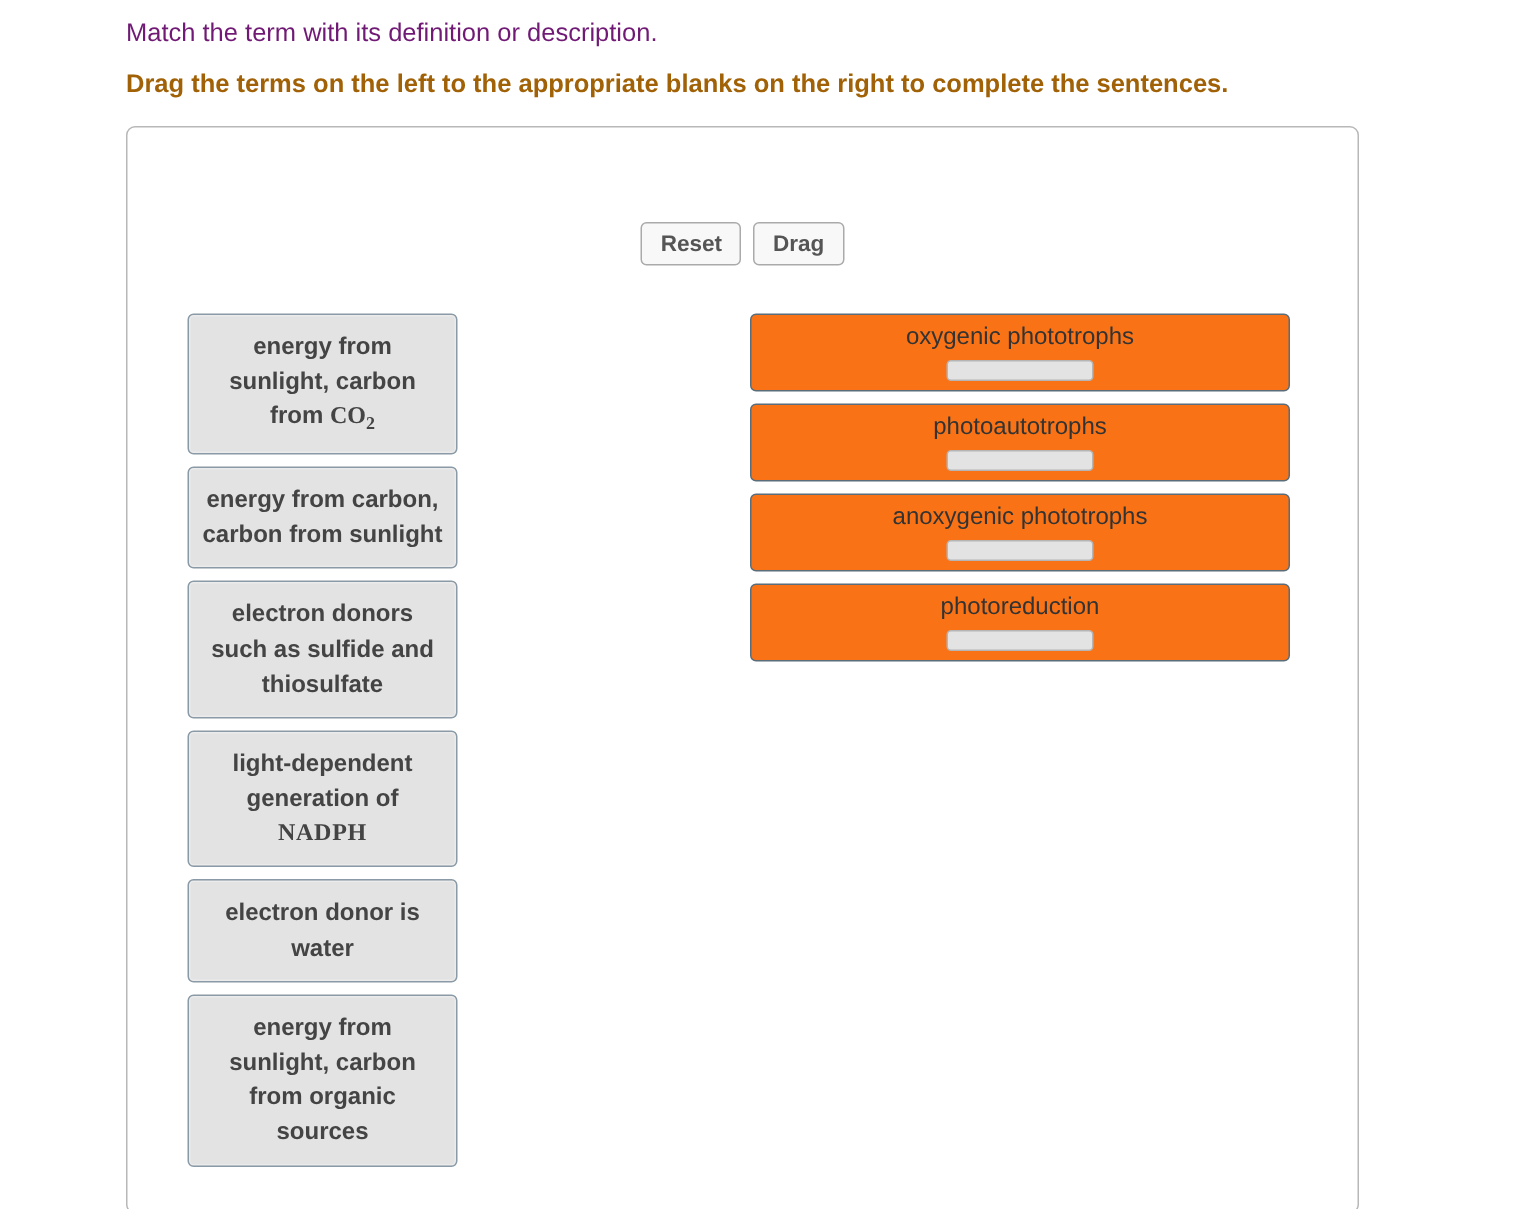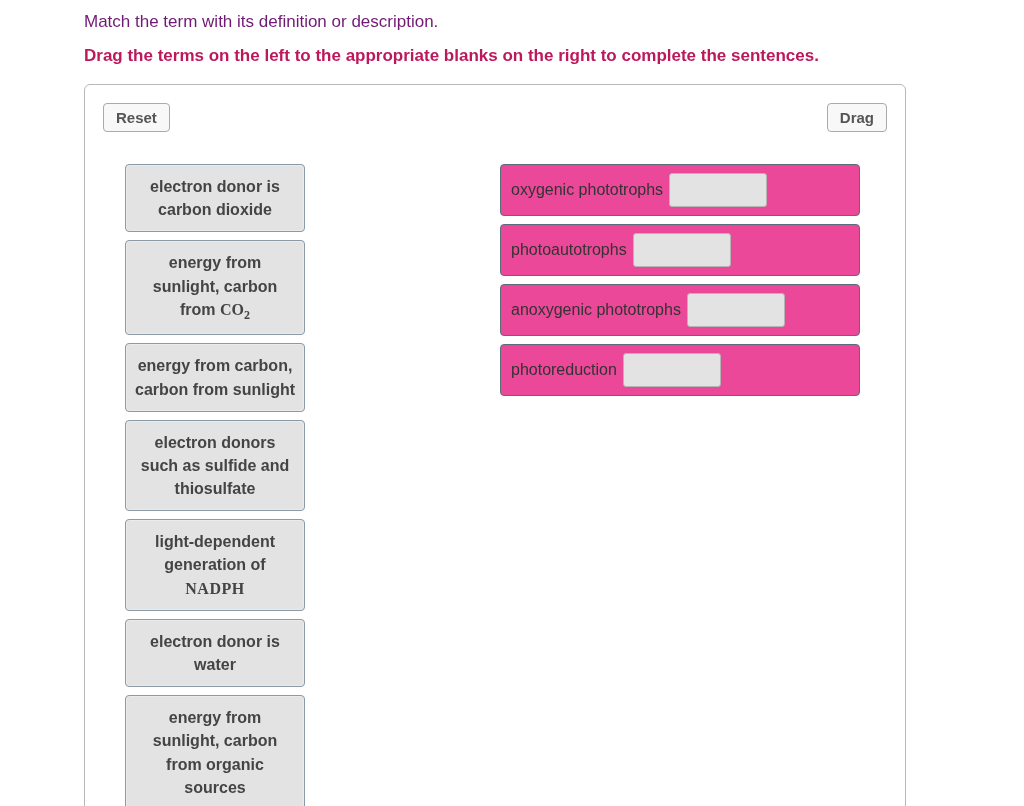--- a/index.html
+++ b/index.html
@@ -15,37 +15,38 @@
       width: 1024px;
     }
     .intro {
       font-size: 17px;
       color: #701a75;
       margin-bottom: 14px;
     }
     .instructions {
       font-size: 17px;
       font-weight: bold;
-      color: #be185d;
+      color: #a16207;
       margin-bottom: 18px;
     }
     .panel {
       width: 822px;
       border: 1px solid #b8b8b8;
       border-radius: 6px;
       background: #ffffff;
       position: relative;
       padding: 18px 18px 30px 18px;
       min-height: 710px;
     }
     .toolbar {
       display: flex;
-      justify-content: space-between;
+      justify-content: center;
       gap: 8px;
       margin-bottom: 32px;
+      margin-top: 45px;
     }
     .tool-btn {
       border: 1px solid #aaa;
       border-radius: 4px;
       background: #f8f8f8;
       padding: 5px 12px;
       font-size: 15px;
       font-weight: bold;
       color: #555;
       cursor: pointer;
@@ -87,27 +88,28 @@
     }
     .right-col {
       margin-left: 150px;
       display: flex;
       flex-direction: column;
       gap: 8px;
     }
     .target {
       border: 1px solid #5a6d7a;
       border-radius: 4px;
-      background: #ec4899;
+      background: #f97316;
       padding: 6px 10px;
       display: flex;
       align-items: center;
       gap: 6px;
       min-width: 360px;
       height: 52px;
+      flex-direction: column;
     }
     .target-label {
       font-size: 16px;
       color: #333;
       white-space: nowrap;
     }
     .drop-slot {
       width: 98px;
       height: 34px;
       background: #e3e3e3;
@@ -124,23 +126,20 @@
 
   <div class="panel">
     <div class="toolbar">
       <button class="tool-btn">Reset</button>
       <button class="tool-btn">Drag</button>
     </div>
 
     <div class="columns">
       <div class="left-col">
 
-        <div class="term">
-          <span>electron donor is carbon dioxide</span>
-        </div>
 
         <div class="term">
           <span>energy from sunlight, carbon from </span><span class="chem"><span>CO</span><sub>2</sub></span>
         </div>
 
         <div class="term">
           <span>energy from carbon, carbon from sunlight</span>
         </div>
 
         <div class="term">

